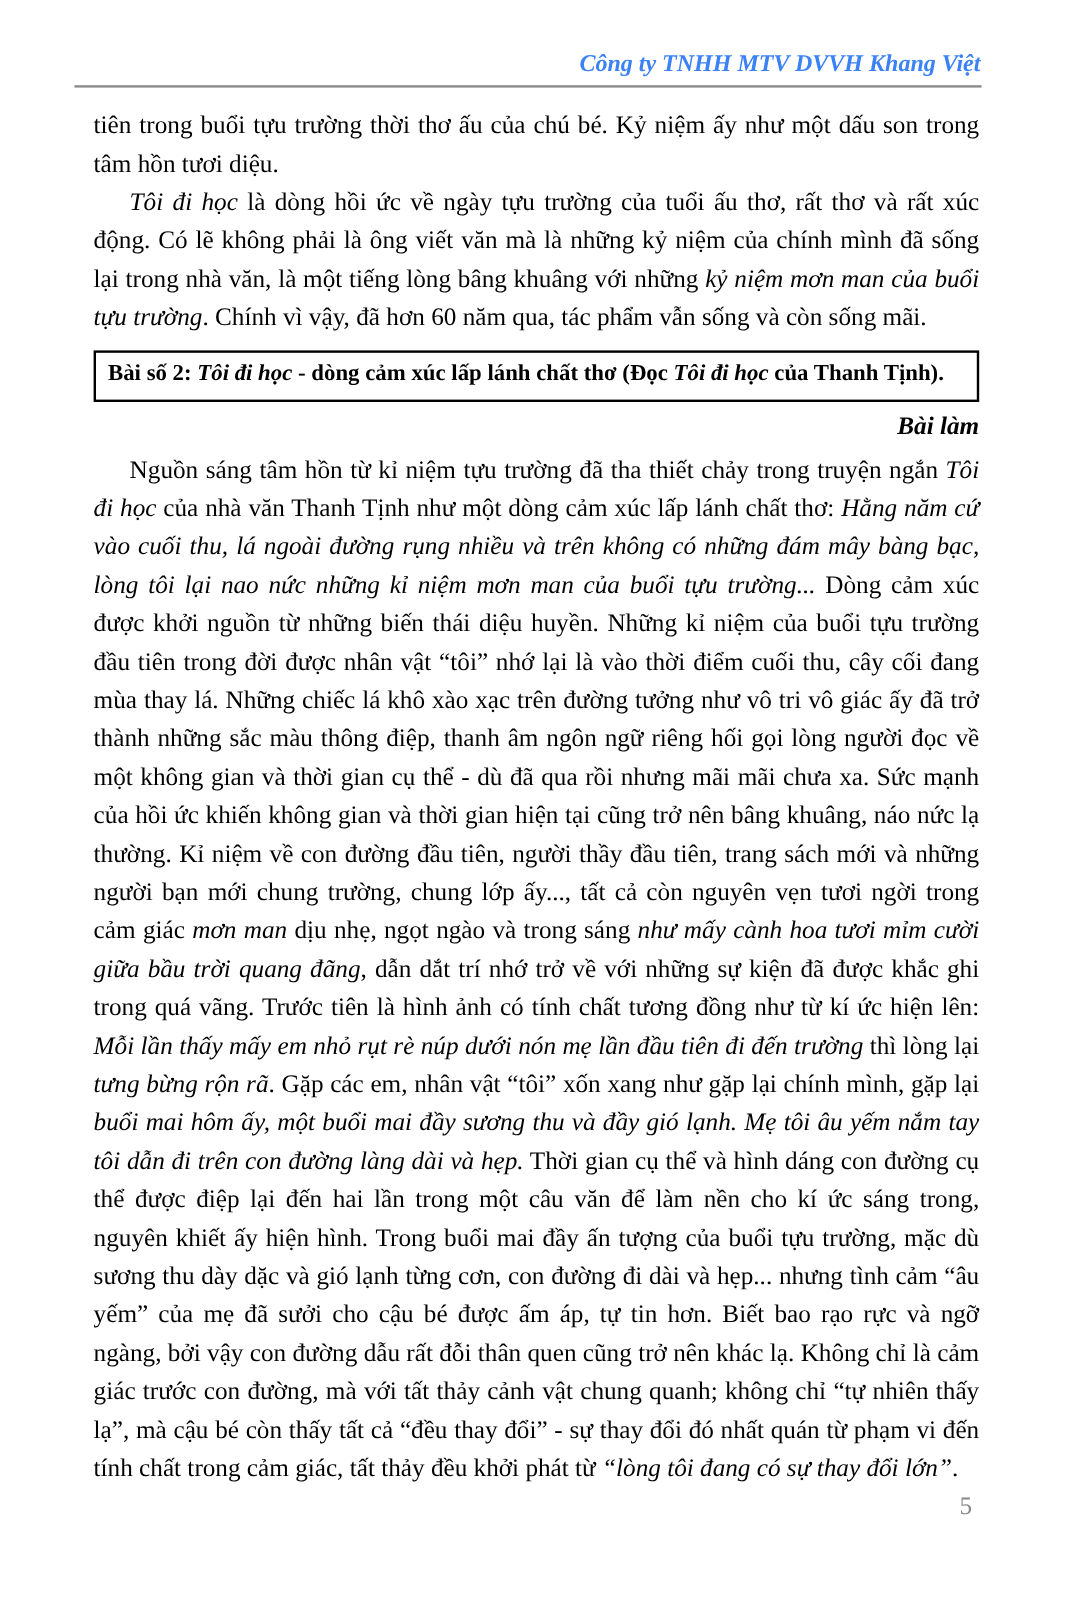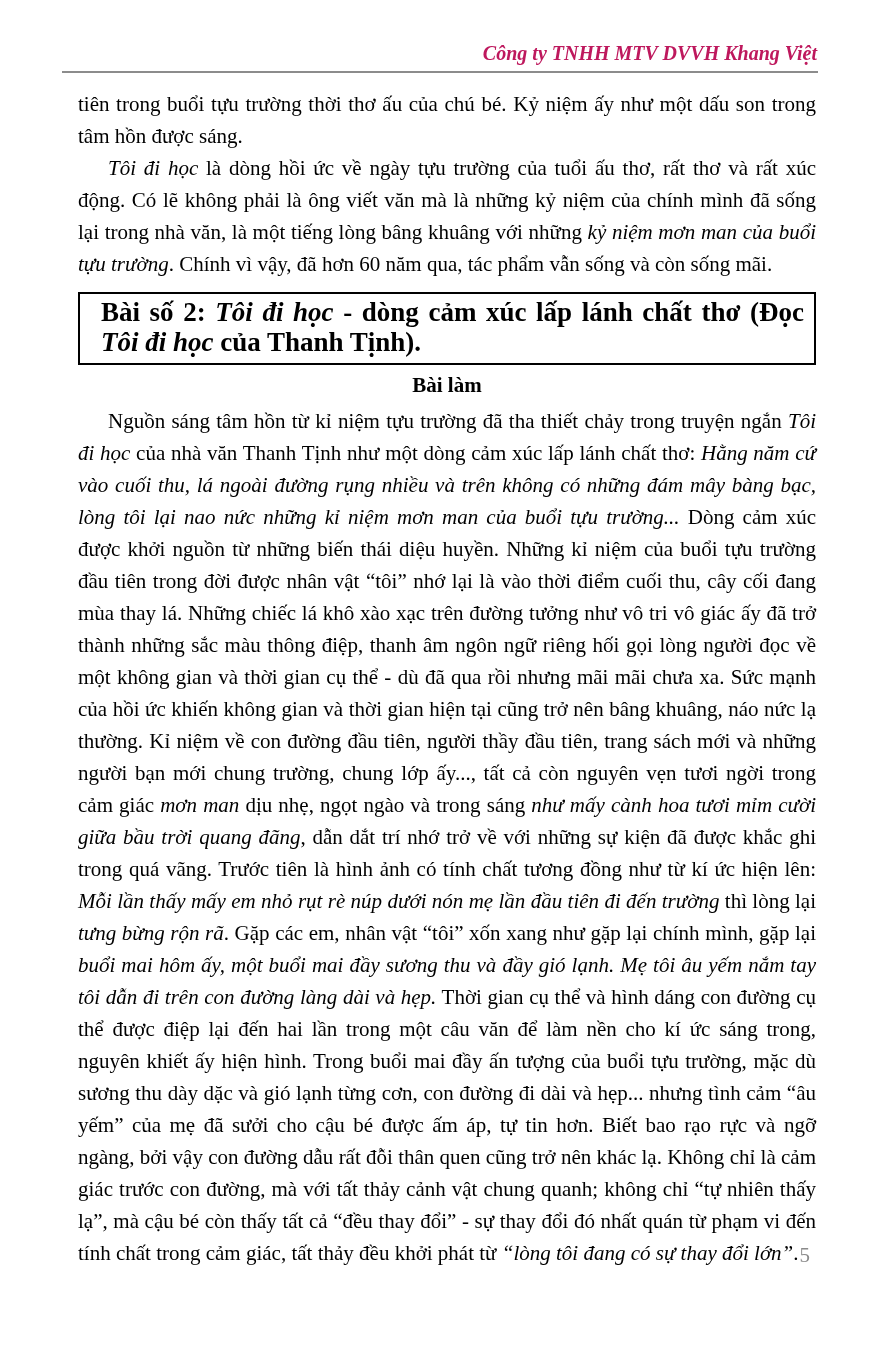--- a/index.html
+++ b/index.html
@@ -18,21 +18,21 @@
   }
   .header-company {
     position: absolute;
     top: 42px;
     left: 78px;
     right: 73px;
     text-align: right;
     font-style: italic;
     font-weight: bold;
     font-size: 20px;
-    color: #be185d;
+    color: #3b82f6;
     letter-spacing: 0px;
   }
   .header-rule {
     position: absolute;
     top: 71px;
     left: 62px;
     width: 756px;
     height: 0;
     border-top: 2px solid #8c8c8c;
   }
@@ -48,51 +48,52 @@
   .body-para {
     margin: 0;
   }
   .body-para.indent {
     text-indent: 30px;
     font-family: Liberation Serif, serif;
   }
   .heading-box {
     border: 2.5px solid #000000;
     margin: 12px 0 4px 0;
-    padding: 3px 10px 6px 21px;
-    font-size: 27px;
+    padding: 3px 10px 6px 10px;
+    font-size: 19px;
     line-height: 30px;
     font-weight: bold;
     text-align: justify;
   }
   .center-title {
     margin: 2px 0 4px 0;
-    text-align: center;
+    text-align: right;
     font-weight: bold;
     text-indent: 0;
+    font-style: italic;
   }
   .it { font-style: italic; }
   .bd { font-weight: bold; }
   .page-number {
     position: absolute;
     top: 1243px;
     right: 80px;
     font-size: 21px;
     color: #8a8a8a;
   }
 </style>
 </head>
 <body>
 
 <div class="page">
   <div class="header-company">Công ty TNHH MTV DVVH Khang Việt</div>
   <div class="header-rule"></div>
 
   <div class="content">
-      <p class="body-para"><span>tiên trong buổi tựu trường thời thơ ấu của chú bé. Kỷ niệm ấy như một dấu son trong tâm hồn được sáng.</span></p>
+      <p class="body-para"><span>tiên trong buổi tựu trường thời thơ ấu của chú bé. Kỷ niệm ấy như một dấu son trong tâm hồn tươi diệu.</span></p>
       <p class="body-para indent"><span class="it">Tôi đi học</span><span> là dòng hồi ức về ngày tựu trường của tuổi ấu thơ, rất thơ và rất xúc động. Có lẽ không phải là ông viết văn mà là những kỷ niệm của chính mình đã sống lại trong nhà văn, là một tiếng lòng bâng khuâng với những </span><span class="it">kỷ niệm mơn man của buổi tựu trường</span><span>. Chính vì vậy, đã hơn 60 năm qua, tác phẩm vẫn sống và còn sống mãi.</span></p>
       <div class="heading-box"><span class="bd">Bài số 2: </span><span class="it bd">Tôi đi học</span><span class="bd"> - dòng cảm xúc lấp lánh chất thơ  (Đọc </span><span class="it bd">Tôi đi học</span><span class="bd"> của Thanh Tịnh).</span></div>
       <p class="center-title"><span class="bd">Bài làm</span></p>
       <p class="body-para indent"><span>Nguồn sáng tâm hồn từ kỉ niệm tựu trường đã tha thiết chảy trong truyện ngắn </span><span class="it">Tôi đi học</span><span> của nhà văn Thanh Tịnh như một dòng cảm xúc lấp lánh chất thơ: </span><span class="it">Hằng năm cứ vào cuối thu, lá ngoài đường rụng nhiều và trên không có những đám mây bàng bạc, lòng tôi lại nao nức những kỉ niệm mơn man của buổi tựu trường...</span><span> Dòng cảm xúc được khởi nguồn từ những biến thái diệu huyền. Những kỉ niệm của buổi tựu trường đầu tiên trong đời được nhân vật “tôi” nhớ lại là vào thời điểm cuối thu, cây cối đang mùa thay lá. Những chiếc lá khô xào xạc trên đường tưởng như vô tri vô giác ấy đã trở thành những sắc màu thông điệp, thanh âm ngôn ngữ riêng hối gọi lòng người đọc về một không gian và thời gian cụ thể - dù đã qua rồi nhưng mãi mãi chưa xa. Sức mạnh của hồi ức khiến không gian và thời gian hiện tại cũng trở nên bâng khuâng, náo nức lạ thường. Kỉ niệm về con đường đầu tiên, người thầy đầu tiên, trang sách mới và những người bạn mới chung trường, chung lớp ấy..., tất cả còn nguyên vẹn tươi ngời trong cảm giác </span><span class="it">mơn man</span><span> dịu nhẹ, ngọt ngào và trong sáng </span><span class="it">như mấy cành hoa tươi mỉm cười giữa bầu trời quang đãng</span><span>, dẫn dắt trí nhớ trở về với những sự kiện đã được khắc ghi trong quá vãng. Trước tiên là hình ảnh có tính chất tương đồng như từ kí ức hiện lên: </span><span class="it">Mỗi lần thấy mấy em nhỏ rụt rè núp dưới nón mẹ lần đầu tiên đi đến trường</span><span> thì lòng lại </span><span class="it">tưng bừng rộn rã</span><span>. Gặp các em, nhân vật “tôi” xốn xang như gặp lại chính mình, gặp lại </span><span class="it">buổi mai hôm ấy, một buổi mai đầy sương thu và đầy gió lạnh. Mẹ tôi âu yếm nắm tay tôi dẫn đi trên con đường làng dài và hẹp.</span><span> Thời gian cụ thể và hình dáng con đường cụ thể được điệp lại đến hai lần trong một câu văn để làm nền cho kí ức sáng trong, nguyên khiết ấy hiện hình. Trong buổi mai đầy ấn tượng của buổi tựu trường, mặc dù sương thu dày dặc và gió lạnh từng cơn, con đường đi dài và hẹp... nhưng tình cảm “âu yếm” của mẹ đã sưởi cho cậu bé được ấm áp, tự tin hơn. Biết bao rạo rực và ngỡ ngàng, bởi vậy con đường dẫu rất đỗi thân quen cũng trở nên khác lạ. Không chỉ là cảm giác trước con đường, mà với tất thảy cảnh vật chung quanh; không chỉ “tự nhiên thấy lạ”, mà cậu bé còn thấy tất cả “đều thay đổi” - sự thay đổi đó nhất quán từ phạm vi đến tính chất trong cảm giác, tất thảy đều khởi phát từ </span><span class="it">“lòng tôi đang có sự thay đổi lớn”</span><span>.</span></p>
     </div>
 
   <div class="page-number">5</div>
 </div>
 
 </body></html>

